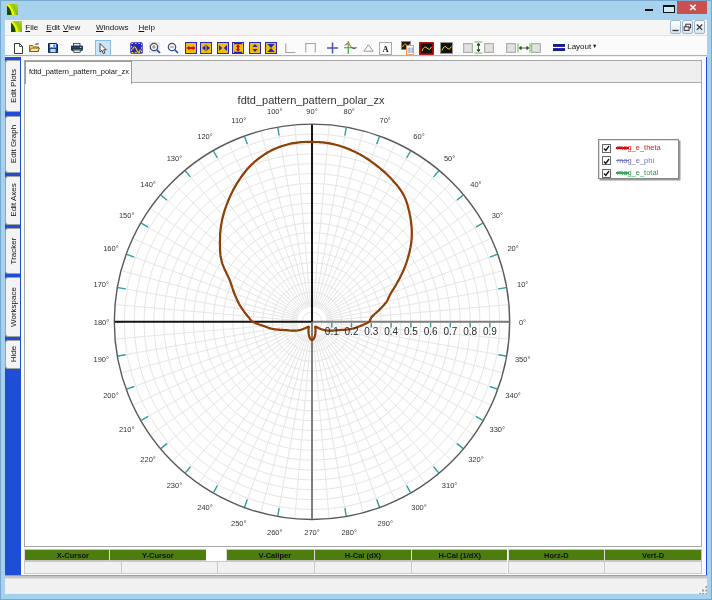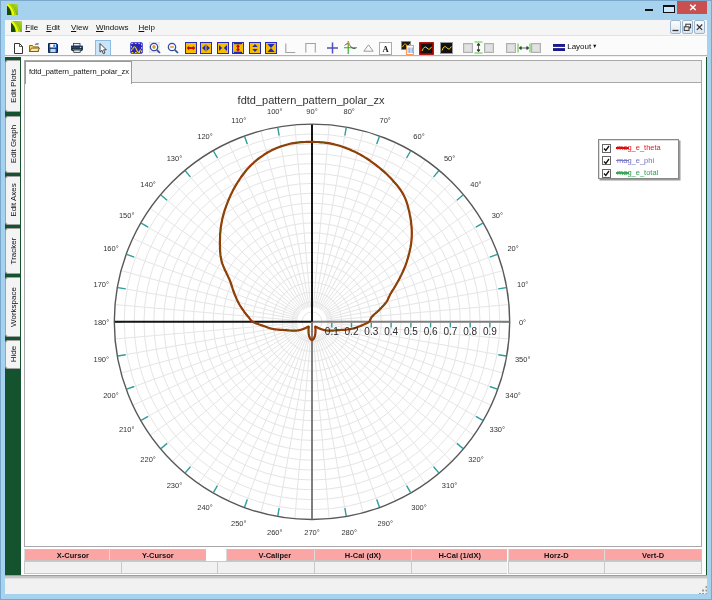--- a/index.html
+++ b/index.html
@@ -19,35 +19,35 @@
 #gapstrip {position:absolute;left:3px;top:56px;width:706px;height:1px;background:#f0f0f0}
 #toolbar {position:absolute;left:3px;top:35px;width:706px;height:21px;background:#fbfbfb;border-top:1px solid #e2e2e2;border-bottom:1px solid #b2b2b2}
 .tbi {position:absolute;top:5px}
 .tbi svg,.tbsel svg,.mdib svg,.lchk svg,#grip,#appico1,#appico2 {display:block}
 .tbsel svg{margin:1px auto 0}
 .mdib svg{margin:1px auto 0}
 .lchk svg{margin:0.5px auto 0}
 .tbsel {position:absolute;left:92.3px;top:3.5px;width:15.5px;height:16.5px;background:#cce4f7;border:1px solid #88bce4;text-align:center;padding-top:1px}
 .layouttxt {position:absolute;left:564.2px;top:6px;font-size:8px;color:#111}
 .dna {position:absolute;left:589px;top:7px;font-size:5.5px;color:#111}
-#client {position:absolute;left:3px;top:57px;width:706px;height:522px;background:#14532d}
+#client {position:absolute;left:3px;top:57px;width:706px;height:522px;background:#1d4ed8}
 #mdi {position:absolute;left:18px;top:0;width:685px;height:518px;background:#fff}
 #tabstrip {position:absolute;left:2.5px;top:3px;width:678px;height:22px;background:#efefef;border:1px solid #a8a8a8;border-bottom:none}
 #pane {position:absolute;left:2.5px;top:25px;width:678px;height:465px;background:#fff;border:1px solid #a8a8a8}
 #thetab {position:absolute;left:4px;top:3.5px;width:106.5px;height:23px;background:#fff;border:1px solid #9a9a9a;border-bottom:none;font-size:7.5px;color:#111;padding:5px 0 0 3px;white-space:nowrap;overflow:hidden}
 #chart {position:absolute;left:-21px;top:-57px}
 .stab {position:absolute;left:2px;width:15px;background:#f4f4f4;border:1px solid #a2a2a2;border-radius:3px 0 0 3px;border-right:none}
 .stab span {position:absolute;left:50%;top:50%;transform:translate(-50%,-50%) rotate(-90deg);white-space:nowrap;font-size:8px;color:#111}
 #legend {position:absolute;left:577px;top:82px;width:81px;height:40px;background:#fff;border:1px solid #888;box-shadow:1.5px 1.5px 0 #9a9a9a, inset 1px 1px 0 #ddd;font-size:7.5px}
 .lrow {position:absolute;left:3px;height:13px;width:76px}
 .lchk {position:absolute;left:0;top:1.5px;width:9px;height:9px;border:1px solid #666;background:#fff;font-size:8px;line-height:8px;color:#111;text-align:center}
 .lln {position:absolute;left:13.5px;top:5px;width:13.5px;height:1.8px}
 .ltx {position:absolute;left:15px;top:1px}
 #btable {position:absolute;left:24px;top:548.5px;width:677.5px;height:25px}
-.hc {position:absolute;top:0;width:96.7px;height:12.5px;background:#fca5a5;border-top:1px solid #c4c4c4;border-bottom:1px solid #c4c4c4;border-left:1px solid #dcdcdc;
+.hc {position:absolute;top:0;width:96.7px;height:12.5px;background:#4d7c0f;border-top:1px solid #c4c4c4;border-bottom:1px solid #c4c4c4;border-left:1px solid #dcdcdc;
   font-size:7.5px;font-weight:bold;color:#111;text-align:center;line-height:11.5px}
 .hc:last-of-type {border-right:1px solid #c4c4c4}
 .cc {position:absolute;top:12px;width:96.7px;height:13px;background:#f1f1f1;border:1px solid #c9c9c9;border-right:none}
 #btable {border-right:1px solid #c4c4c4}
 #sunk {position:absolute;left:3px;top:575px;width:706px;height:4px;background:#c6c6c6;border-top:1px solid #9e9e9e;border-bottom:1px solid #e0e0e0}
 #status {position:absolute;left:3px;top:579px;width:706px;height:15px;background:#f1f1f1}
 #grip {position:absolute;left:699px;top:586px;width:9px;height:9px}
 #bot {position:absolute;left:0;top:594px;width:712px;height:6px;background:#a6d2ee}
 #lbord {position:absolute;left:0;top:0;width:3px;height:600px;background:#a6d2ee}
 #rbord {position:absolute;left:707px;top:0;width:5px;height:600px;background:#a6d2ee}
@@ -87,21 +87,21 @@
             <stop offset="1" stop-color="#b8e020"></stop>
           </linearGradient>
         </defs>
         <rect width="11" height="11" fill="url(#gbg)"></rect>
         <path d="M0 1.5 C2.5 3.5 4.5 7 4.2 11 L0 11 z" fill="#174d02"></path>
         <path d="M0 0 L1.8 0 C4.6 2.8 6.8 6.4 7.8 11 L5.2 11 C4.5 6.6 2.7 3.2 0 1.4 z" fill="#f2fc00"></path>
         <path d="M3.2 0 C6 2.6 8.2 6.2 9.2 11 L8.4 11 C7.4 6.4 5.4 2.8 2.4 0 z" fill="#d8f000" opacity="0.8"></path>
       </svg>
   <span class="mi" style="left:22.3px"><u>F</u>ile</span>
   <span class="mi" style="left:43.3px"><u>E</u>dit</span>
-  <span class="mi" style="left:68px"><u>V</u>iew</span>
+  <span class="mi" style="left:60px"><u>V</u>iew</span>
   <span class="mi" style="left:93px"><u>W</u>indows</span>
   <span class="mi" style="left:135.5px"><u>H</u>elp</span>
   <span class="mdib" style="left:666.7px">
         <svg width="9" height="12" viewBox="0 0 9 12">
           <path d="M1.5 8.5h6" stroke="#333" stroke-width="1.3"></path>
         </svg>
       </span>
   <span class="mdib" style="left:678.8px">
         <svg width="9" height="12" viewBox="0 0 9 12">
           <rect x="2.8" y="2.2" width="4.8" height="3.6" fill="none" stroke="#333" stroke-width="1"></rect>

